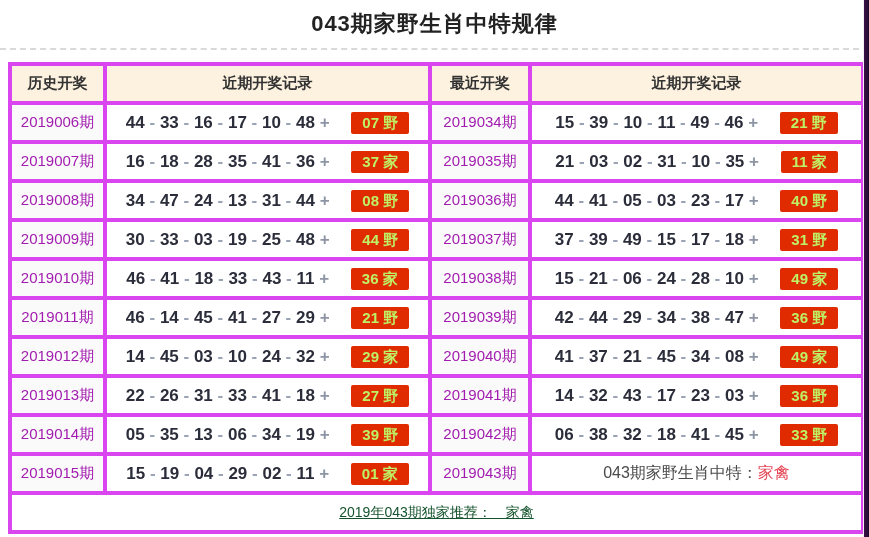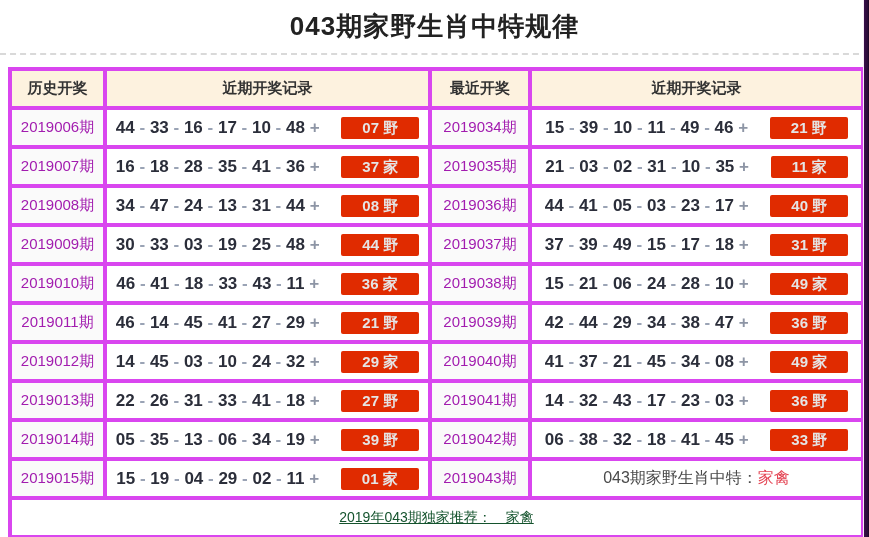--- a/index.html
+++ b/index.html
@@ -8,21 +8,21 @@
     width: 869px; height: 537px;
     background: #ffffff;
     font-family: "Liberation Sans", "DejaVu Sans", sans-serif;
     position: relative;
     overflow: hidden;
   }
   .page-title {
     margin: 0;
     padding: 9px 0 7px;
     text-align: center;
-    font-size: 26px;
+    font-size: 22px;
     font-weight: bold;
     color: #222222;
     letter-spacing: 1px;
   }
   .dashed-divider {
     border: none;
     border-top: 2px dashed #d9d9d9;
     margin: 2px 0 0 0;
   }
   .table-wrap { padding: 12px 8px 0 8px; }
@@ -56,24 +56,24 @@
     font-weight: bold;
     color: #2b2e3a;
     white-space: nowrap;
   }
   td.record .num { color: #2b2e3a; }
   td.record .dash { color: #9aa3b5; font-weight: 600; }
   td.record .plus { color: #8d95a5; font-weight: 600; }
   td.record .badge {
     display: inline-block;
     background: #e02b00;
-    color: #e5e5e5;
+    color: #bef264;
     font-size: 15px;
     font-weight: bold;
-    padding: 3px 21px 4px;
+    padding: 3px 11px 4px;
     margin-left: 17px;
     border-radius: 2px;
     line-height: 1;
   }
   td.record.note {
     font-size: 16px;
     font-weight: normal;
     color: #4a4a4a;
   }
   td.record.note .highlight { color: #e44453; font-weight: normal; }

